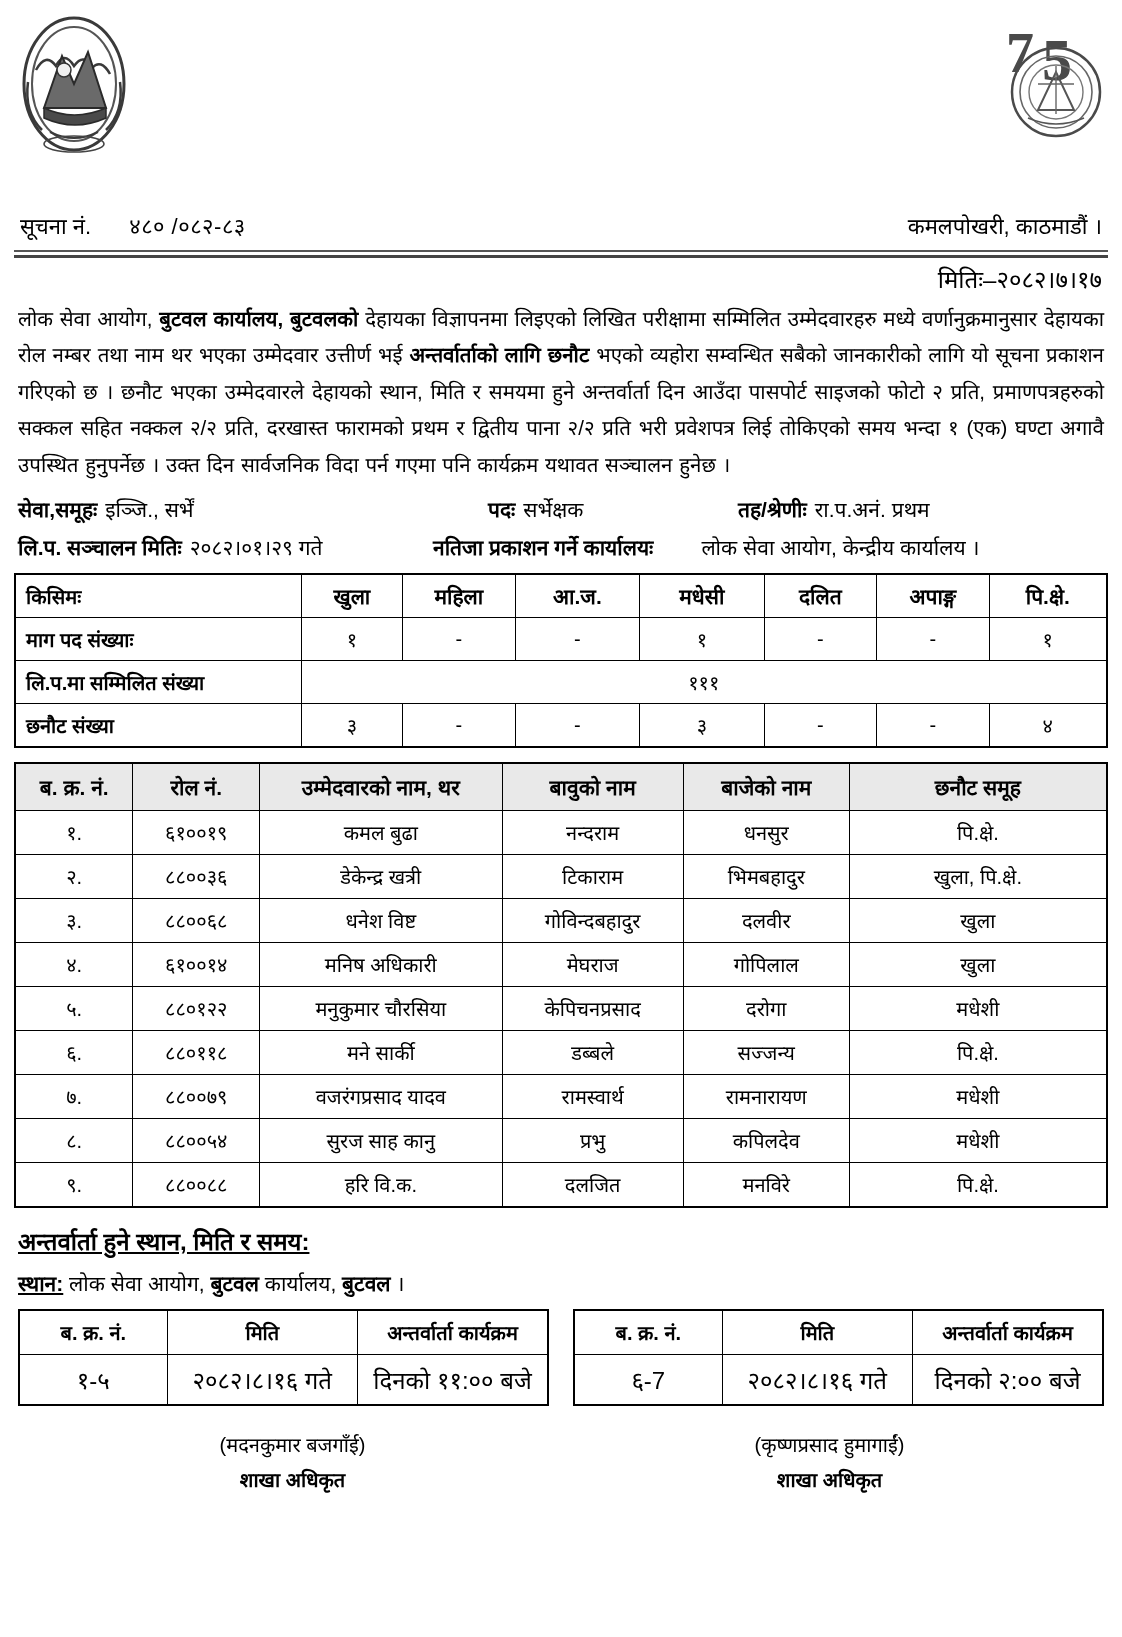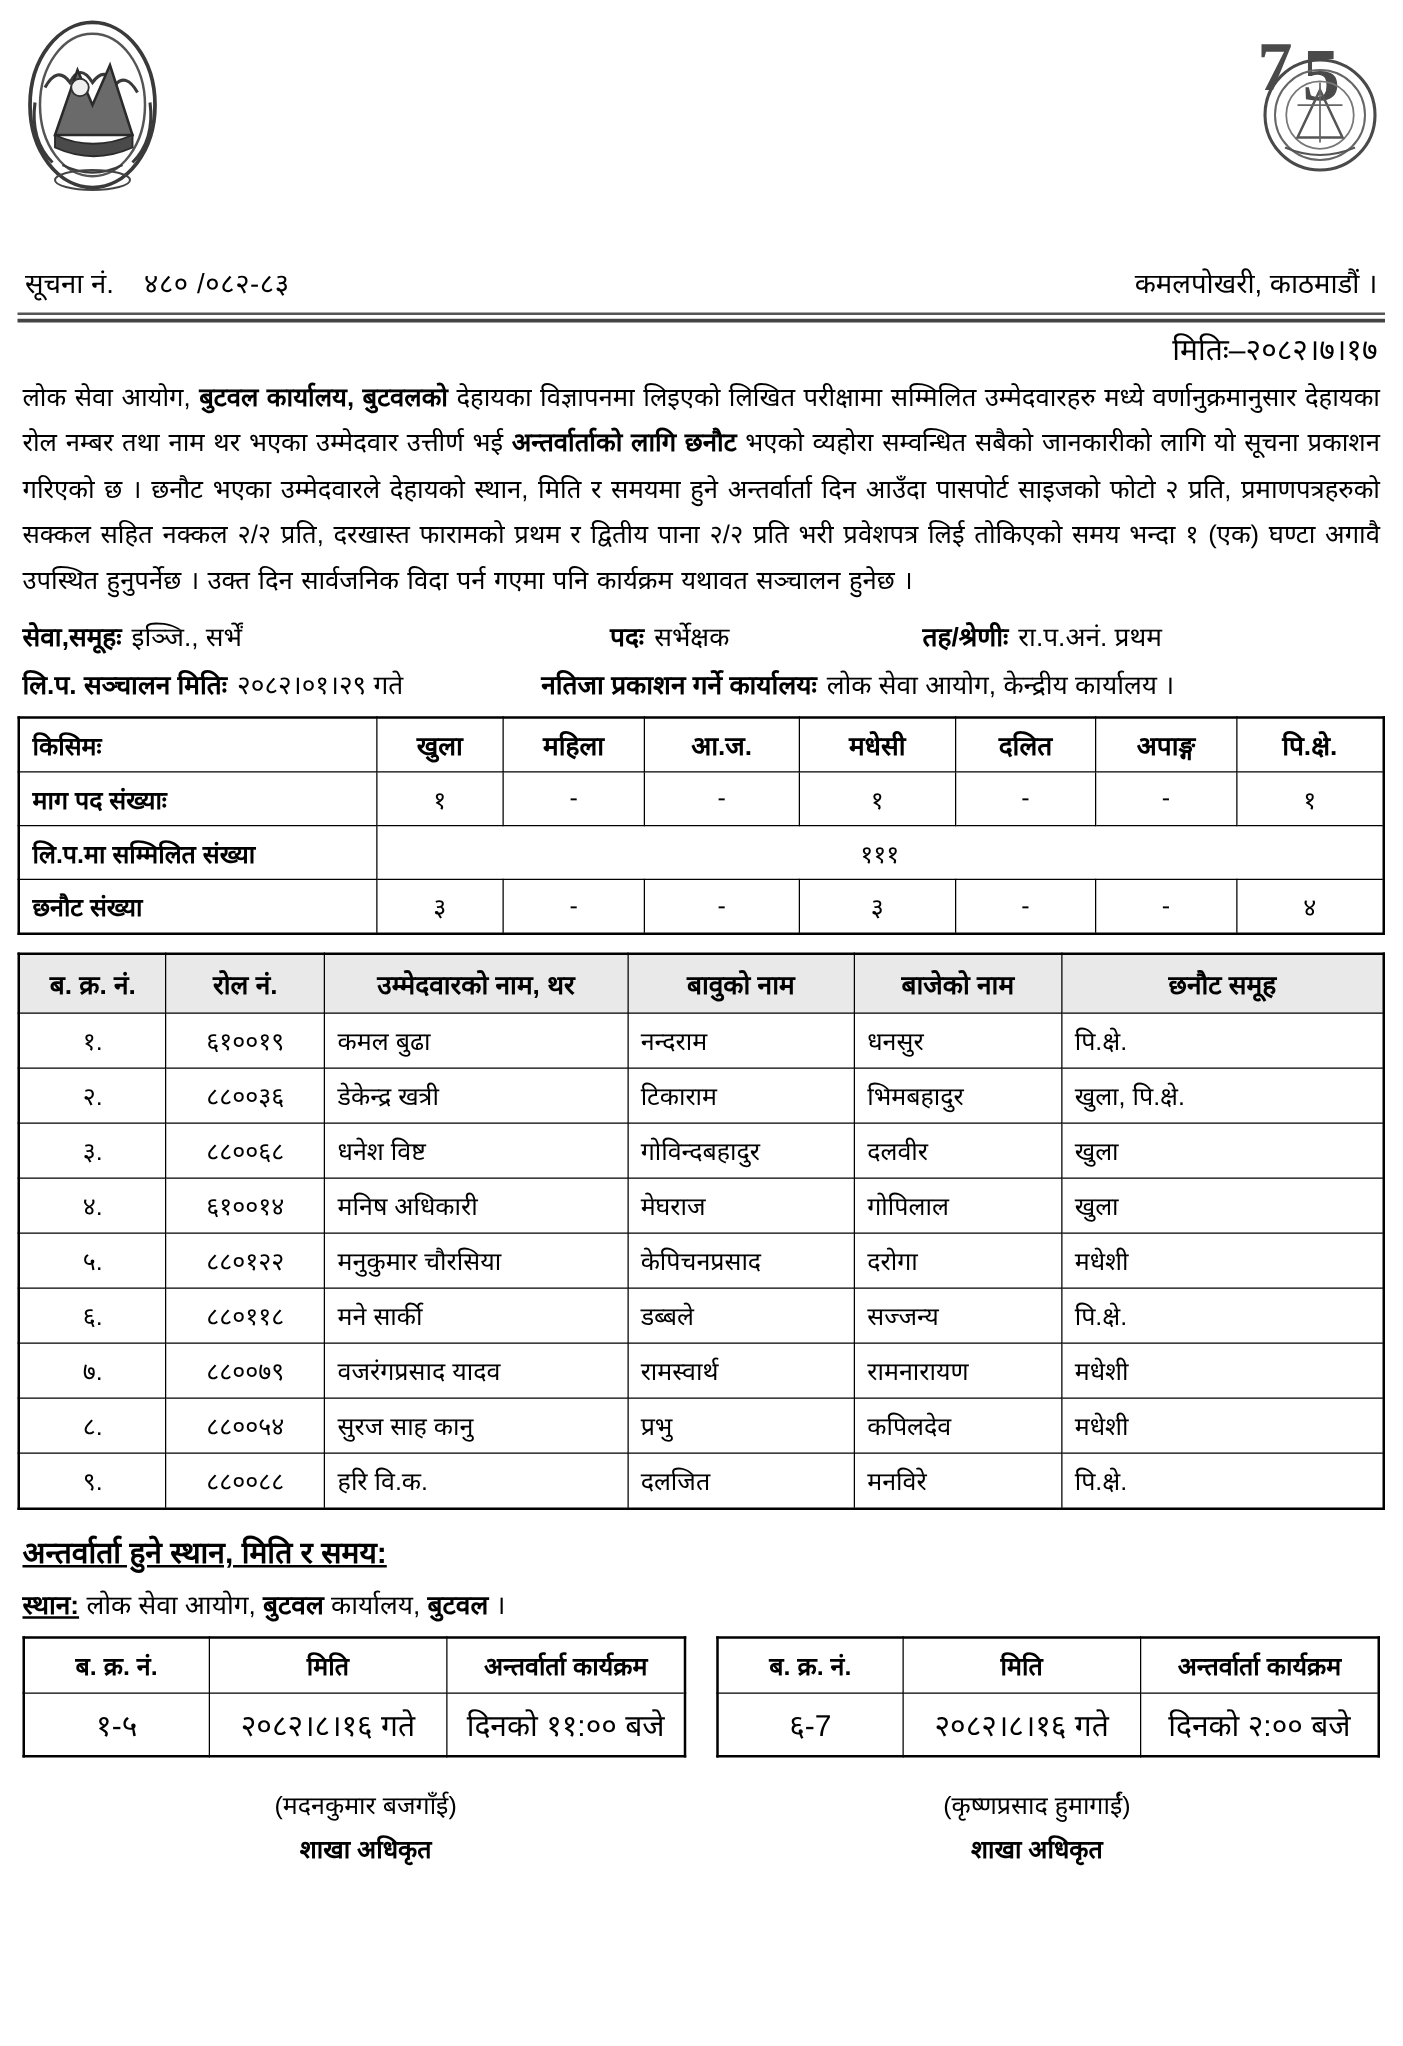--- a/index.html
+++ b/index.html
@@ -65,21 +65,21 @@
   
   .notice-row {
     display: flex;
     align-items: baseline;
     justify-content: space-between;
     font-size: 22px;
     margin-top: 6px;
     padding: 0 6px;
   }
   .notice-left { display: flex; align-items: baseline; }
-  .notice-label { margin-right: 24px; }
+  .notice-label { margin-right: 38px; }
   .notice-num { letter-spacing: 0.5px; }
 
   .rule {
     margin-top: 10px;
     border-top: 2px solid #555;
     border-bottom: 3px solid #444;
     height: 3px;
   }
 
   .date-row {
@@ -108,21 +108,21 @@
     padding: 0 4px;
     align-items: baseline;
   }
   .meta-line.second { margin-top: 10px; }
   .mlabel { font-weight: bold; text-align: right; }
   .mval { font-weight: normal; margin-left: 8px; }
   .seg-a { width: 470px; display: flex; align-items: baseline; }
   .seg-b { width: 250px; display: flex; align-items: baseline; }
   .seg-c { flex: 1; display: flex; align-items: baseline; }
   .seg-a2 { width: 415px; display: flex; align-items: baseline; }
-  .seg-b2 { flex: 1; display: flex; align-items: baseline; }
+  .seg-b2 { flex: 1; display: flex; align-items: baseline; gap: 40px; }
 
   
   table {
     border-collapse: collapse;
     width: 100%;
   }
   .adv-table {
     margin-top: 12px;
     border: 2px solid #000;
     table-layout: fixed;
@@ -157,21 +157,21 @@
     text-align: center;
   }
   .cand-table td {
     border: 1.6px solid #000;
     font-size: 20px;
     padding: 8px 10px;
     height: 26px;
   }
   .cand-table td.c-sn { text-align: center; }
   .cand-table td.c-roll { text-align: center; }
-  .cand-table td.c-text { text-align: left; }
+  .cand-table td.c-text { text-align: center; }
 
   
   .iv-head {
     font-size: 24px;
     font-weight: bold;
     text-decoration: underline;
     margin-top: 16px;
     padding-left: 4px;
   }
   .iv-place {

